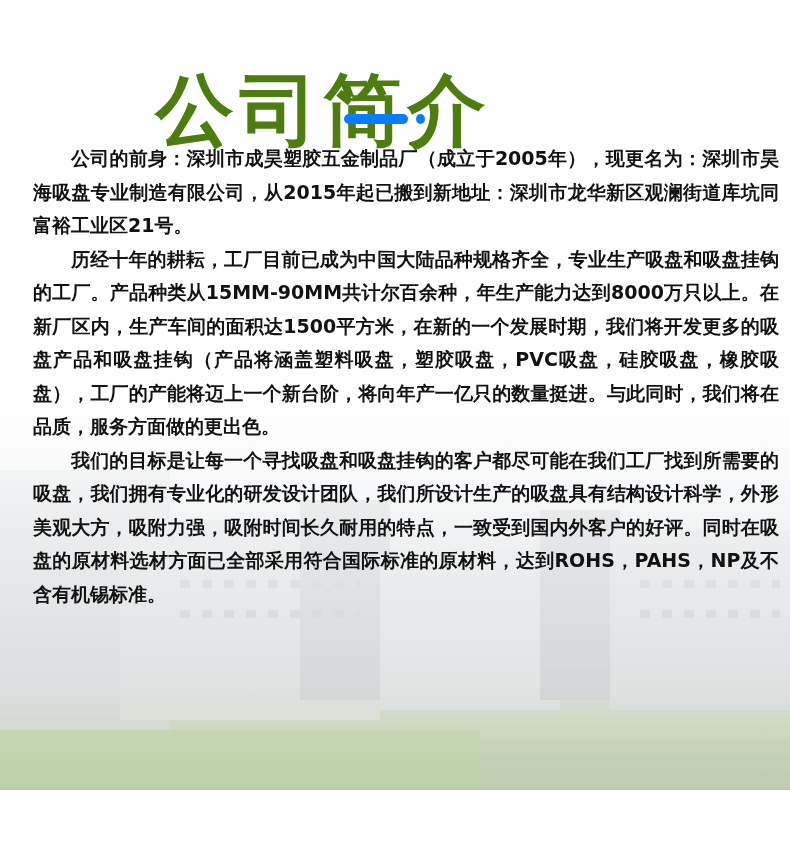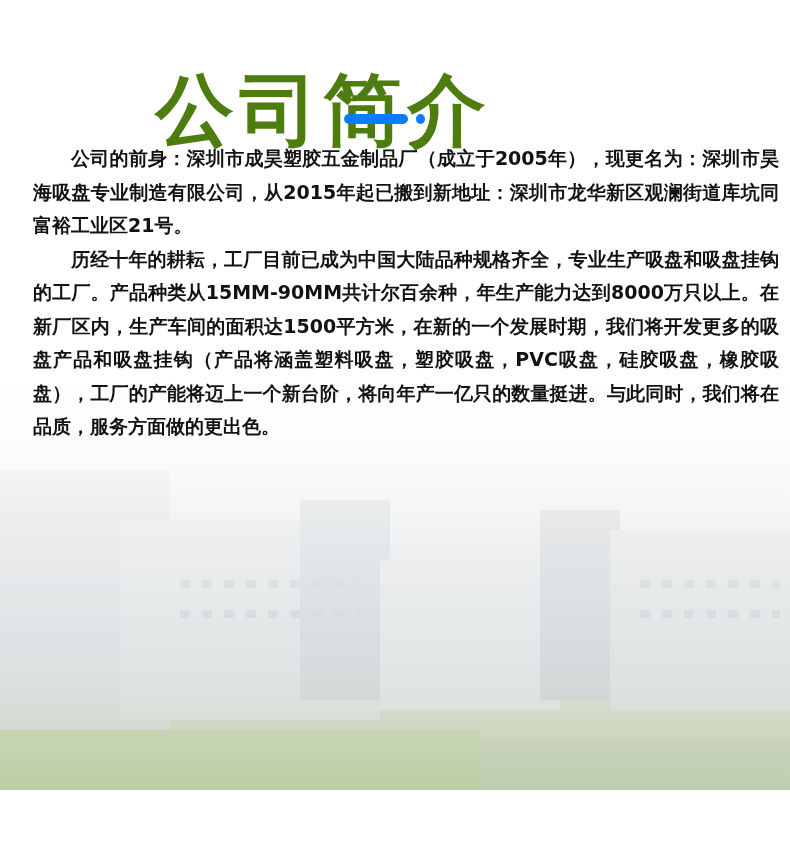--- a/index.html
+++ b/index.html
@@ -66,13 +66,14 @@
 </div>
 <div class="bg-fade"></div>
 
 <h1 class="title">公司简介</h1>
 <div class="accent-pill"></div>
 <div class="accent-dot"></div>
 
 <div class="body-text">
   <p class="para">公司的前身：深圳市成昊塑胶五金制品厂（成立于2005年），现更名为：深圳市昊海吸盘专业制造有限公司，从2015年起已搬到新地址：深圳市龙华新区观澜街道库坑同富裕工业区21号。</p>
   <p class="para">历经十年的耕耘，工厂目前已成为中国大陆品种规格齐全，专业生产吸盘和吸盘挂钩的工厂。产品种类从15MM-90MM共计尔百余种，年生产能力达到8000万只以上。在新厂区内，生产车间的面积达1500平方米，在新的一个发展时期，我们将开发更多的吸盘产品和吸盘挂钩（产品将涵盖塑料吸盘，塑胶吸盘，PVC吸盘，硅胶吸盘，橡胶吸盘），工厂的产能将迈上一个新台阶，将向年产一亿只的数量挺进。与此同时，我们将在品质，服务方面做的更出色。</p>
+  <p class="para">我们的目标是让每一个寻找吸盘和吸盘挂钩的客户都尽可能在我们工厂找到所需要的吸盘，我们拥有专业化的研发设计团队，我们所设计生产的吸盘具有结构设计科学，外形美观大方，吸附力强，吸附时间长久耐用的特点，一致受到国内外客户的好评。同时在吸盘的原材料选材方面已全部采用符合国际标准的原材料，达到ROHS，PAHS，NP及不含有机锡标准。</p>
 </div>
 
 </body></html>

